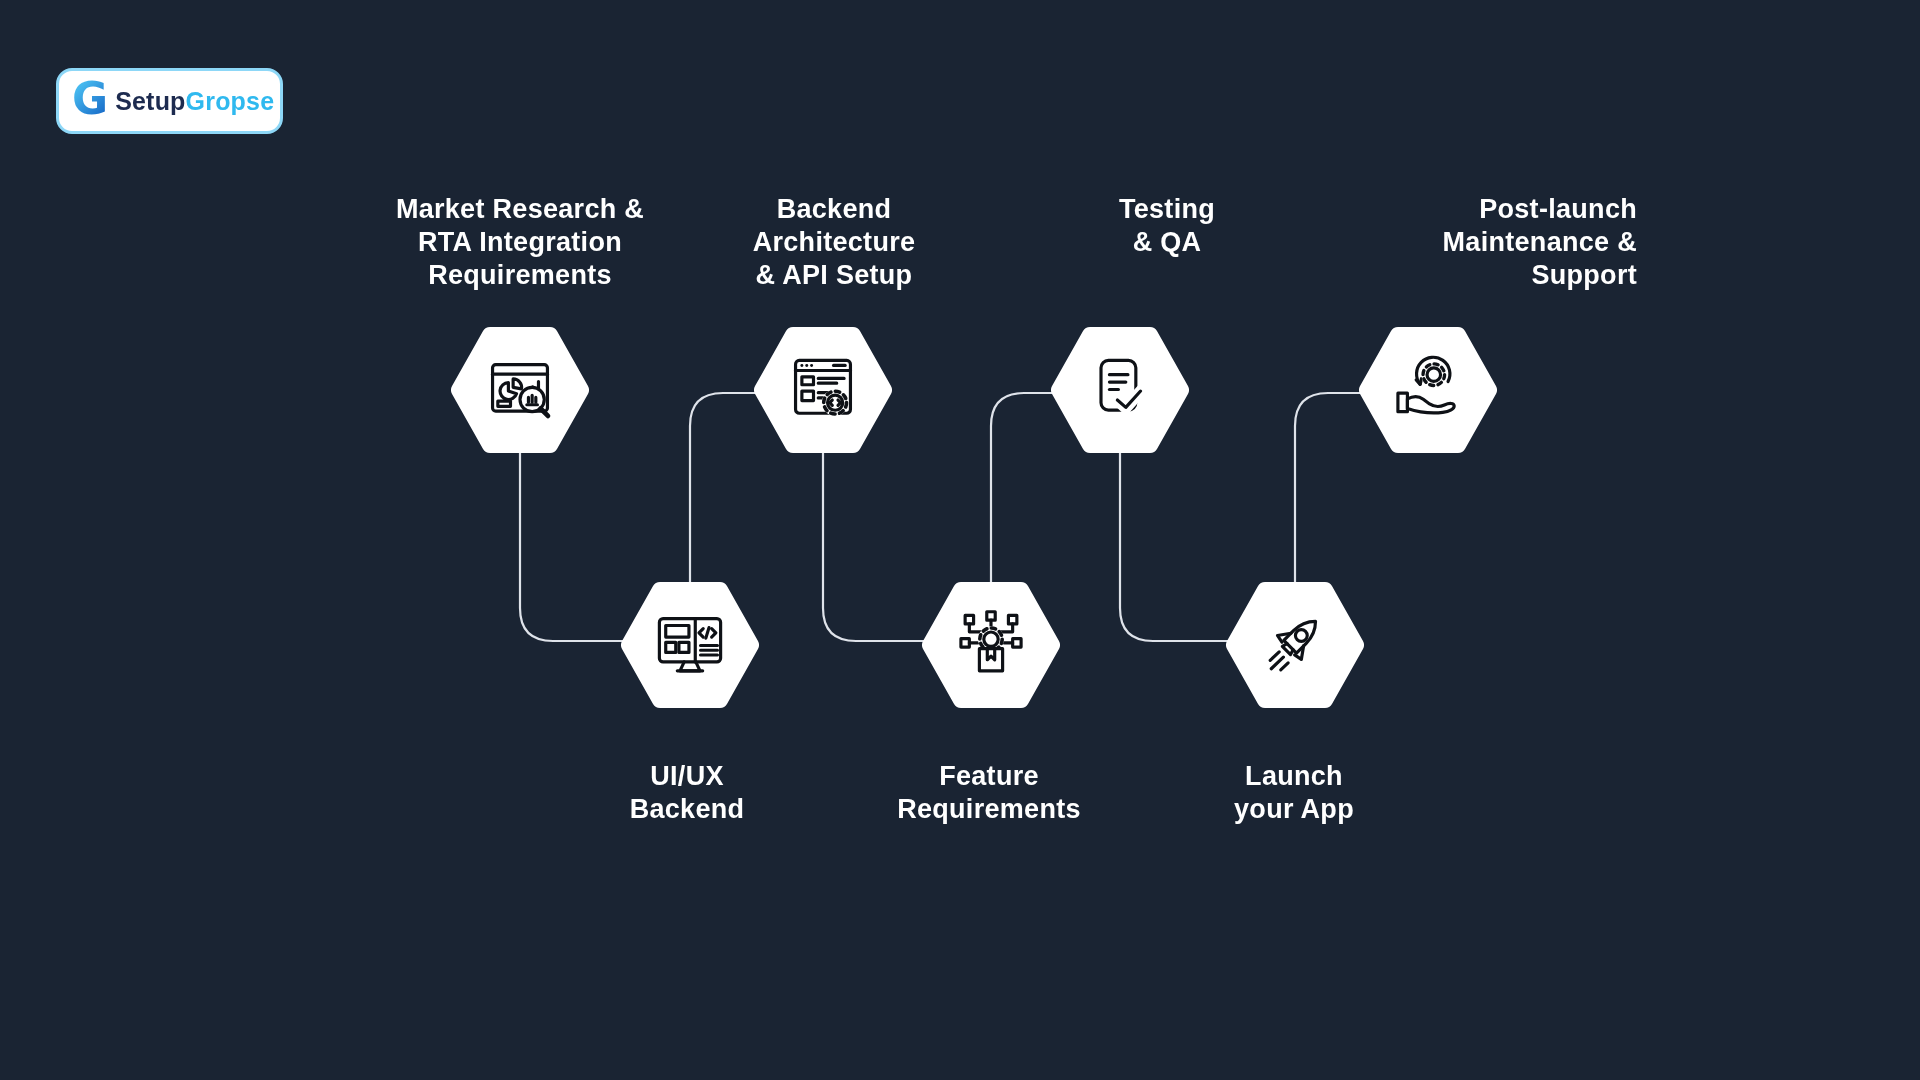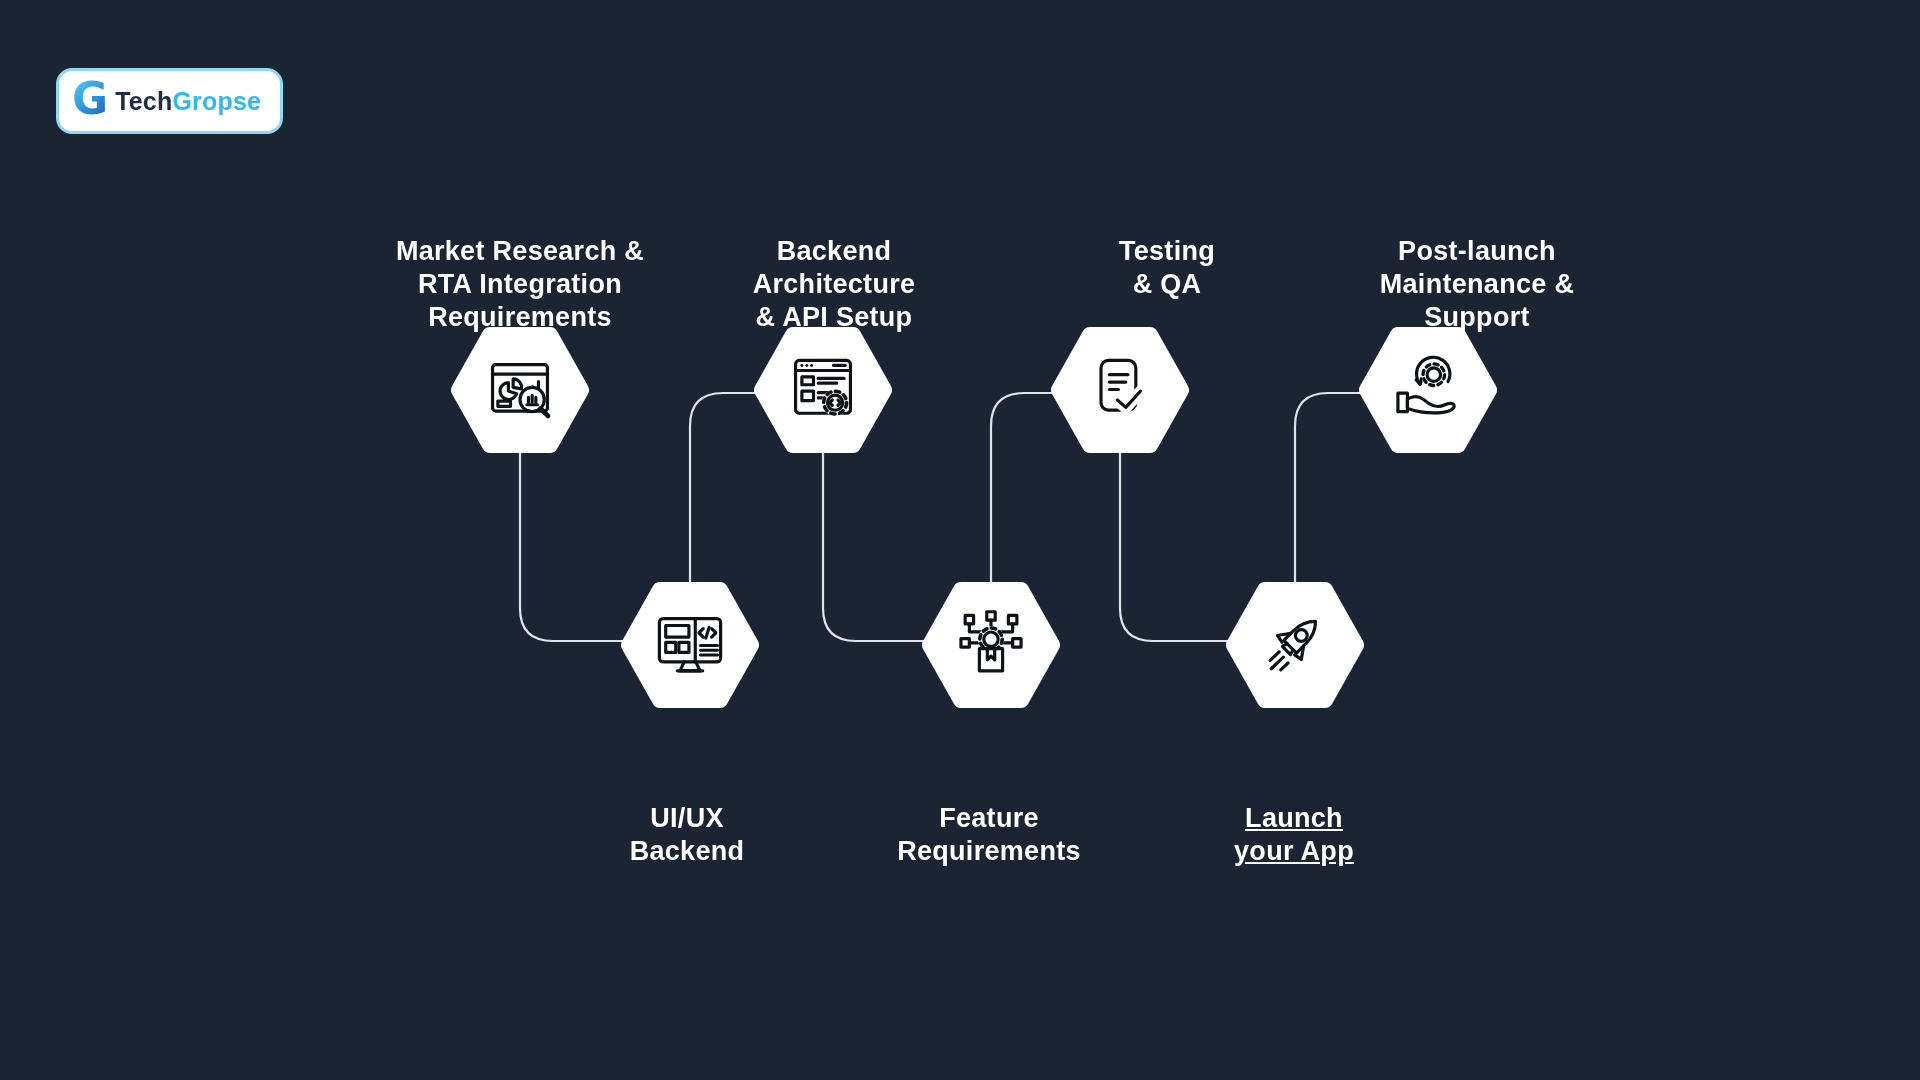--- a/index.html
+++ b/index.html
@@ -29,30 +29,29 @@
   .wires{position:absolute;left:0;top:0;}
   .wire{fill:none;stroke:#dfe3ea;stroke-width:2.2;stroke-linecap:round;}
   
   .hex{position:absolute;width:138px;height:126px;display:flex;align-items:center;justify-content:center;}
   .hex > .hex-shape{position:absolute;left:0;top:0;}
   .icon{position:relative;}
   .step-label{
     position:absolute;width:320px;text-align:center;
     color:#ffffff;font-size:27px;font-weight:700;line-height:33px;letter-spacing:.3px;
     white-space:pre-line;
-    margin-top:42px;
   }
   .ic{fill:none;stroke:#0e1116;stroke-width:3;stroke-linecap:round;stroke-linejoin:round;}
 </style>
 </head>
 <body style="background: rgb(26, 36, 51);">
 
 <div class="logo-box">
   <span class="logo-monogram">G</span>
-  <span class="logo-name"><span class="p1">Tech</span><span class="p2">Gropse</span></span>
+  <span class="logo-name"><span class="p1">Setup</span><span class="p2">Gropse</span></span>
 </div>
 
 <svg class="wires" width="1920" height="1080" viewBox="0 0 1920 1080">
   <path class="wire" d="M 520 450 L 520 608 Q 520 641 553 641 L 624 641" style="stroke: rgb(223, 227, 234);"></path>
   <path class="wire" d="M 690 584 L 690 426 Q 690 393 723 393 L 757 393" style="stroke: rgb(223, 227, 234);"></path>
   <path class="wire" d="M 823 450 L 823 608 Q 823 641 856 641 L 925 641" style="stroke: rgb(223, 227, 234);"></path>
   <path class="wire" d="M 991 584 L 991 426 Q 991 393 1024 393 L 1054 393" style="stroke: rgb(223, 227, 234);"></path>
   <path class="wire" d="M 1120 450 L 1120 608 Q 1120 641 1153 641 L 1229 641" style="stroke: rgb(223, 227, 234);"></path>
   <path class="wire" d="M 1295 584 L 1295 426 Q 1295 393 1328 393 L 1362 393" style="stroke: rgb(223, 227, 234);"></path>
 </svg>
@@ -181,21 +180,21 @@
         <path d="M26 28.5 H 41.5"></path>
         <path d="M26 35.5 H 34.5"></path>
         <path d="M33 45 L41.5 53 L56.5 36" stroke="#ffffff" stroke-width="11"></path>
         <path d="M33.5 45.5 L41.5 52.5 L55.5 37"></path>
       </g>
     </svg>
   </div>
 </div>
 
 <div>
-  <div class="step-label" style="left: 1134px; top: 760px; color: rgb(255, 255, 255); text-decoration: underline;">Launch
+  <div class="step-label" style="left: 1134px; top: 760px; color: rgb(255, 255, 255);">Launch
 your App</div>
   <div class="hex" style="left: 1226px; top: 582px;">
     <svg class="hex-shape" width="138" height="126" viewBox="0 0 138 126">
       <path d="M8 63 L39 8 L99 8 L130 63 L99 118 L39 118 Z" fill="#ffffff" stroke="#ffffff" stroke-width="16" stroke-linejoin="round"></path>
     </svg>
     <svg class="icon" width="76" height="76" viewBox="0 0 72 72">
       <g class="ic" stroke-width="3.2">
         <g transform="rotate(45 36 33)">
           <path d="M36 5.5 C41.5 11 44.5 18.5 44.5 26.5 L44.5 39.5 L27.5 39.5 L27.5 26.5 C27.5 18.5 30.5 11 36 5.5 Z"></path>
           <circle cx="36" cy="24.5" r="5.6"></circle>
@@ -205,21 +204,21 @@
         </g>
         <path d="M12.5 50.5 L21 42.5"></path>
         <path d="M13.5 58.5 L25 47.5"></path>
         <path d="M22.5 59.5 L29.5 53"></path>
       </g>
     </svg>
   </div>
 </div>
 
 <div>
-  <div class="step-label" style="left: 1317px; top: 193px; color: rgb(255, 255, 255);">Post-launch
+  <div class="step-label" style="left: 1317px; top: 193px; color: rgb(255, 255, 255); text-align: right;">Post-launch
 Maintenance &amp;
 Support</div>
   <div class="hex" style="left: 1359px; top: 327px;">
     <svg class="hex-shape" width="138" height="126" viewBox="0 0 138 126">
       <path d="M8 63 L39 8 L99 8 L130 63 L99 118 L39 118 Z" fill="#ffffff" stroke="#ffffff" stroke-width="16" stroke-linejoin="round"></path>
     </svg>
     <svg class="icon" width="76" height="76" viewBox="0 0 72 72">
       <g class="ic">
         <path d="M28.5 30.5 A 15.8 15.8 0 1 1 55 28"></path>
         <path d="M24.8 26.5 L28.6 30.6 L29.8 25.2"></path>

